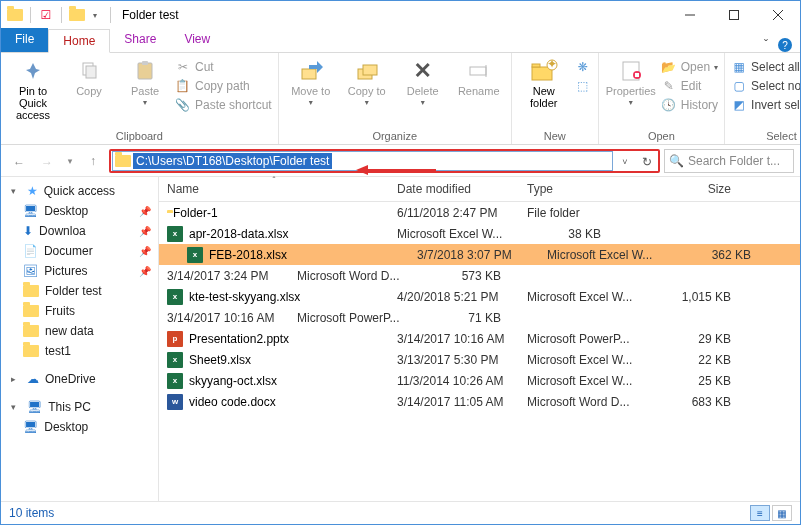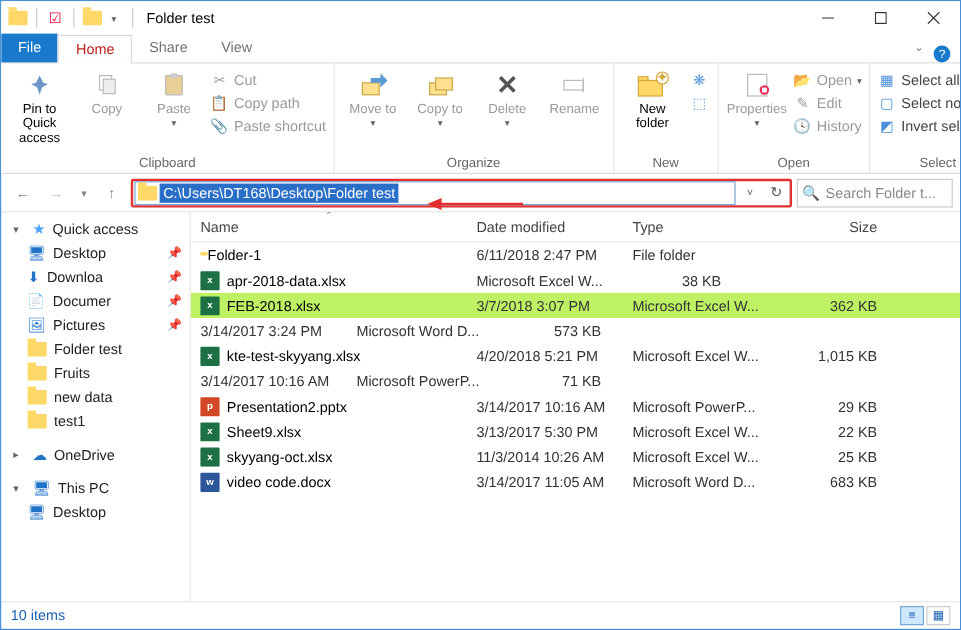--- a/index.html
+++ b/index.html
@@ -9,21 +9,21 @@
 .titlebar { height: 28px; display: flex; align-items: center; padding-left: 6px; background: #fff; }
 .titlebar .tb-icons { display: flex; align-items: center; gap: 2px; }
 .titlebar .tb-sep { width: 1px; height: 16px; background: #ccc; margin: 0 5px; }
 .titlebar .title { margin-left: 6px; }
 .winctrl { margin-left: auto; display: flex; }
 .winctrl div { width: 44px; height: 28px; display: flex; align-items: center; justify-content: center; }
 
 
 .tabs { height: 24px; display: flex; align-items: flex-end; background: #fff; border-bottom: 1px solid #dadada; }
 .tab-file { background: #1979ca; color: #fff; padding: 4px 14px; height: 24px; }
-.tab { padding: 4px 14px; height: 24px; color: #737373; position: relative; }
+.tab { padding: 4px 14px; height: 24px; color: #a21caf; position: relative; }
 .tab.active { border-top: 1px solid #dadada; border-left: 1px solid #dadada; border-right: 1px solid #dadada; background: #fff; border-bottom: 1px solid #fff; margin-bottom: -1px; color: #b91c1c; }
 .tabs .help { margin-left: auto; display: flex; align-items: center; padding-right: 8px; gap: 10px; color: #555; }
 .help-circle { width: 14px; height: 14px; border-radius: 50%; background: #1979ca; color: #fff; display: flex; align-items: center; justify-content: center; font-size: 10px; }
 
 
 .ribbon { height: 92px; background: #fff; border-bottom: 1px solid #dadada; display: flex; }
 .group { border-right: 1px solid #e5e5e5; display: flex; flex-direction: column; padding: 2px 6px 0 6px; }
 .group-body { flex: 1; display: flex; align-items: flex-start; gap: 4px; }
 .group-label { text-align: center; color: #666; font-size: 11px; padding-bottom: 2px; }
 .bigbtn { display: flex; flex-direction: column; align-items: center; justify-content: flex-start; width: 52px; padding-top: 4px; gap: 2px; text-align: center; line-height: 1.1; }
@@ -37,21 +37,21 @@
 
 
 .i-folder16 { width: 16px; height: 12px; background: #ffd867; border-radius: 1px; position: relative; }
 .i-folder16::before { content: ""; position: absolute; top: -3px; left: 0; width: 7px; height: 3px; background: #ffd867; border-radius: 1px 1px 0 0; }
 .i-check { color: #e03; }
 .i-x { font-size: 14px; font-weight: bold; color: #555; }
 
 
 .navrow { height: 32px; display: flex; align-items: center; padding: 4px 6px; gap: 4px; border-bottom: 1px solid #e5e5e5; }
 .navbtn { width: 24px; height: 24px; display: flex; align-items: center; justify-content: center; color: #888; border-radius: 2px; }
-.addrwrap { flex: 1; height: 24px; border: 2px solid #e03030; border-radius: 2px; display: flex; align-items: flex-end; position: relative; }
+.addrwrap { flex: 1; height: 24px; border: 2px solid #e03030; border-radius: 2px; display: flex; align-items: flex-start; position: relative; }
 .addrinner { flex: 1; height: 20px; border: 1px solid #7aa7d8; display: flex; align-items: center; margin: 0 1px; }
 .addrtext { background: #2a6fc7; color: #fff; padding: 1px 3px; margin-left: 2px; font-size: 12px; }
 .addrctl { width: 22px; height: 22px; display: flex; align-items: center; justify-content: center; color: #555; }
 .searchbox { width: 130px; height: 24px; border: 1px solid #ccc; display: flex; align-items: center; padding: 0 4px; color: #888; gap: 4px; }
 .red-arrow { position: absolute; left: 355px; top: 160px; color: #e03030; font-size: 22px; pointer-events: none; }
 
 
 .main { display: flex; height: 324px; }
 .sidebar { width: 158px; border-right: 1px solid #e5e5e5; overflow-y: auto; padding-top: 4px; }
 .side-item { display: flex; align-items: center; gap: 6px; padding: 3px 6px 3px 22px; font-size: 12px; color: #222; }
@@ -61,21 +61,21 @@
 .content { flex: 1; display: flex; flex-direction: column; }
 .colhead { display: flex; border-bottom: 1px solid #e5e5e5; color: #444; }
 .colhead div { padding: 5px 8px; }
 .colhead .sortind { text-align: center; font-size: 9px; color: #666; position: absolute; top: -2px; left: 50%; transform: translateX(-50%); }
 .col-name { width: 230px; position: relative; }
 .col-date { width: 130px; }
 .col-type { width: 140px; }
 .col-size { width: 80px; text-align: right; }
 .rows { flex: 1; overflow: auto; }
 .row { display: flex; align-items: center; height: 21px; }
-.row.sel { background: #bef264; }
+.row.sel { background: #fdba74; padding-left: 20px; }
 .row .cell { padding: 0 8px; overflow: hidden; text-overflow: ellipsis; white-space: nowrap; }
 .row .c-name { width: 230px; display: flex; align-items: center; gap: 6px; }
 .row .c-date { width: 130px; color: #333; }
 .row .c-type { width: 140px; color: #333; }
 .row .c-size { width: 80px; text-align: right; color: #333; }
 
 
 .status { height: 23px; border-top: 1px solid #e5e5e5; display: flex; align-items: center; padding: 0 8px; color: #1a5fb4; font-size: 12px; }
 .status .viewbtns { margin-left: auto; display: flex; gap: 2px; }
 .status .vb { width: 20px; height: 16px; border: 1px solid #ccc; display: flex; align-items: center; justify-content: center; font-size: 10px; }

